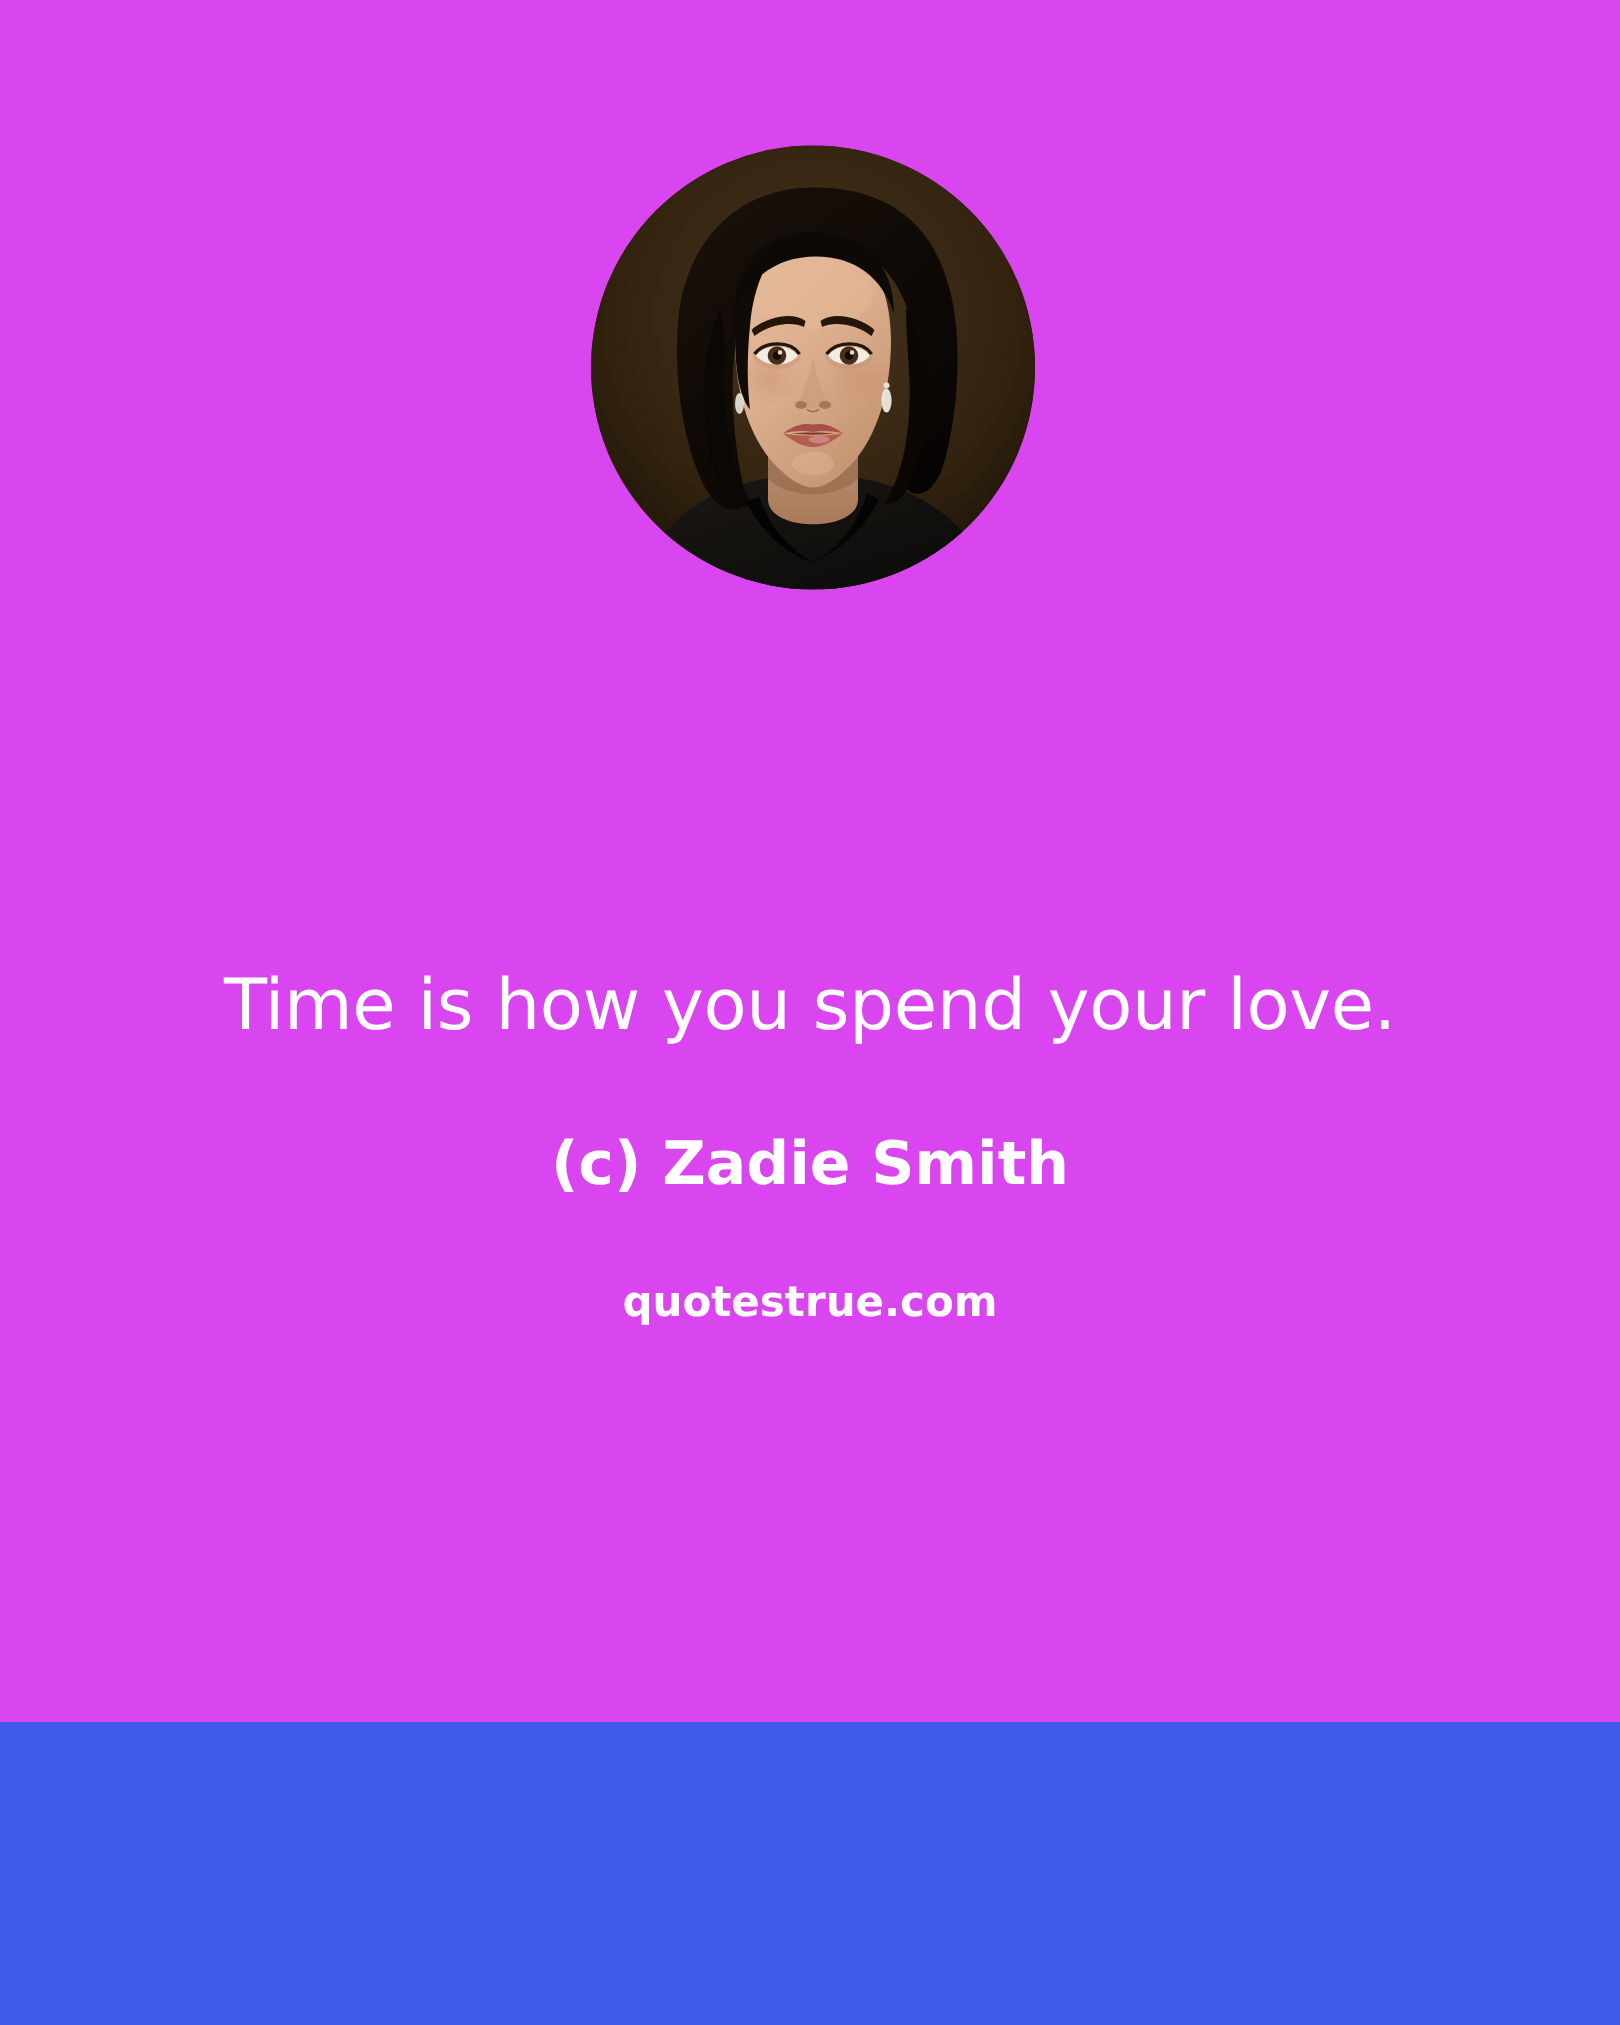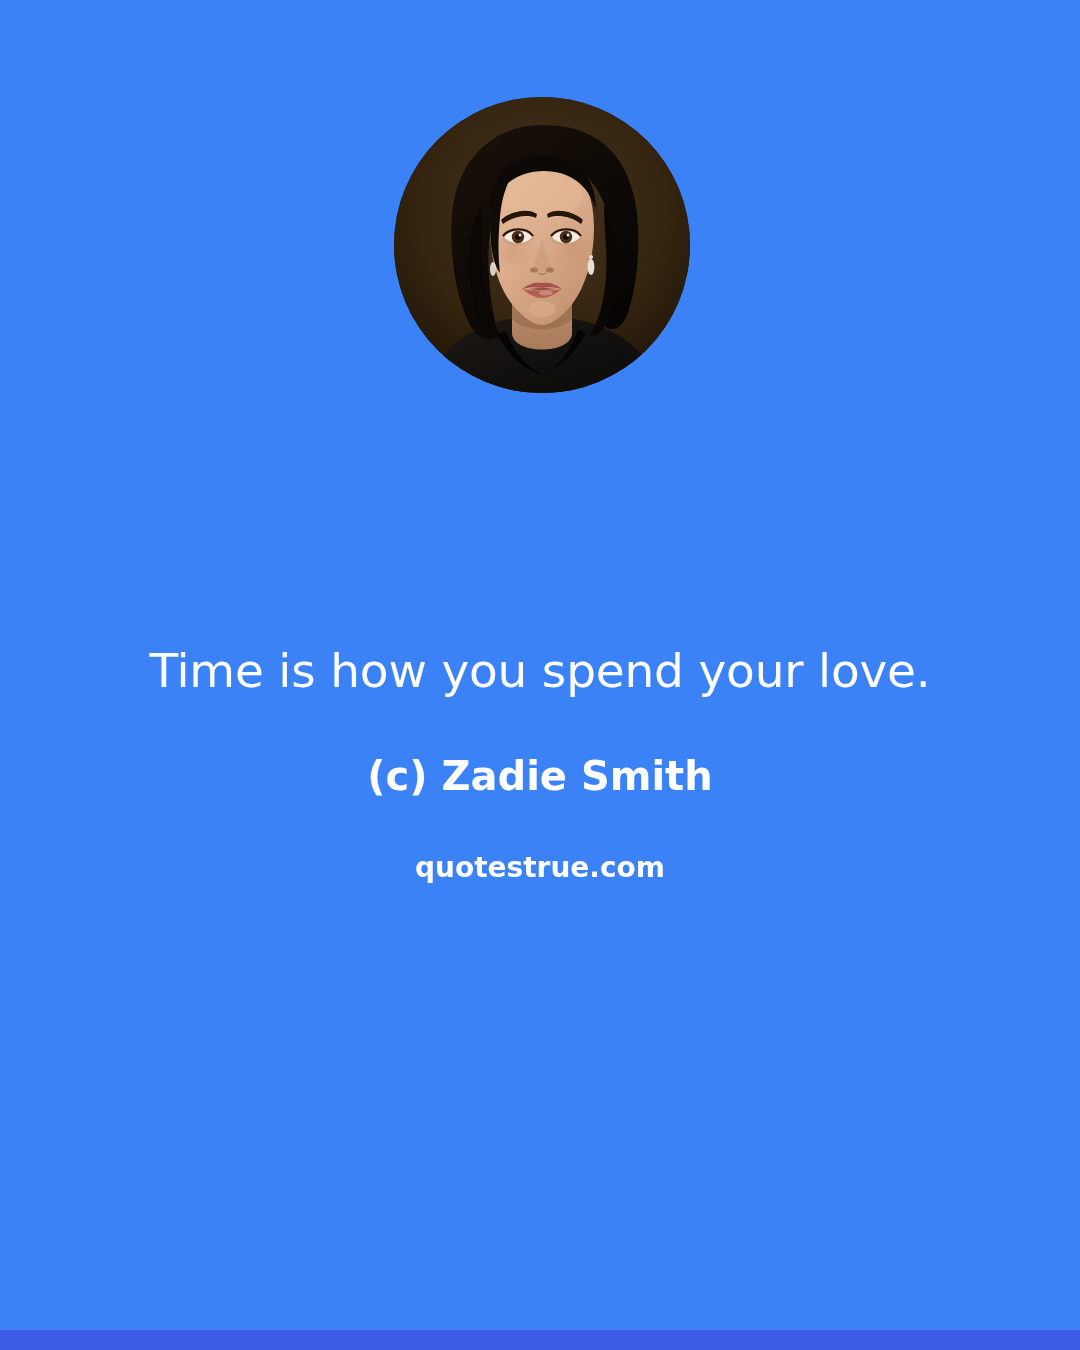--- a/index.html
+++ b/index.html
@@ -10,22 +10,22 @@
   body {
     width: 1080px;
     height: 1350px;
     overflow: hidden;
     font-family: "DejaVu Sans", sans-serif;
   }
 
   .quote-card {
     position: relative;
     width: 1080px;
-    height: 1330px;
-    background: #3b82f6;
+    height: 1148px;
+    background: #d946ef;
     display: block;
   }
 
   
   .portrait-wrap {
     position: absolute;
     left: 394px;
     top: 97px;
     width: 296px;
     height: 296px;

